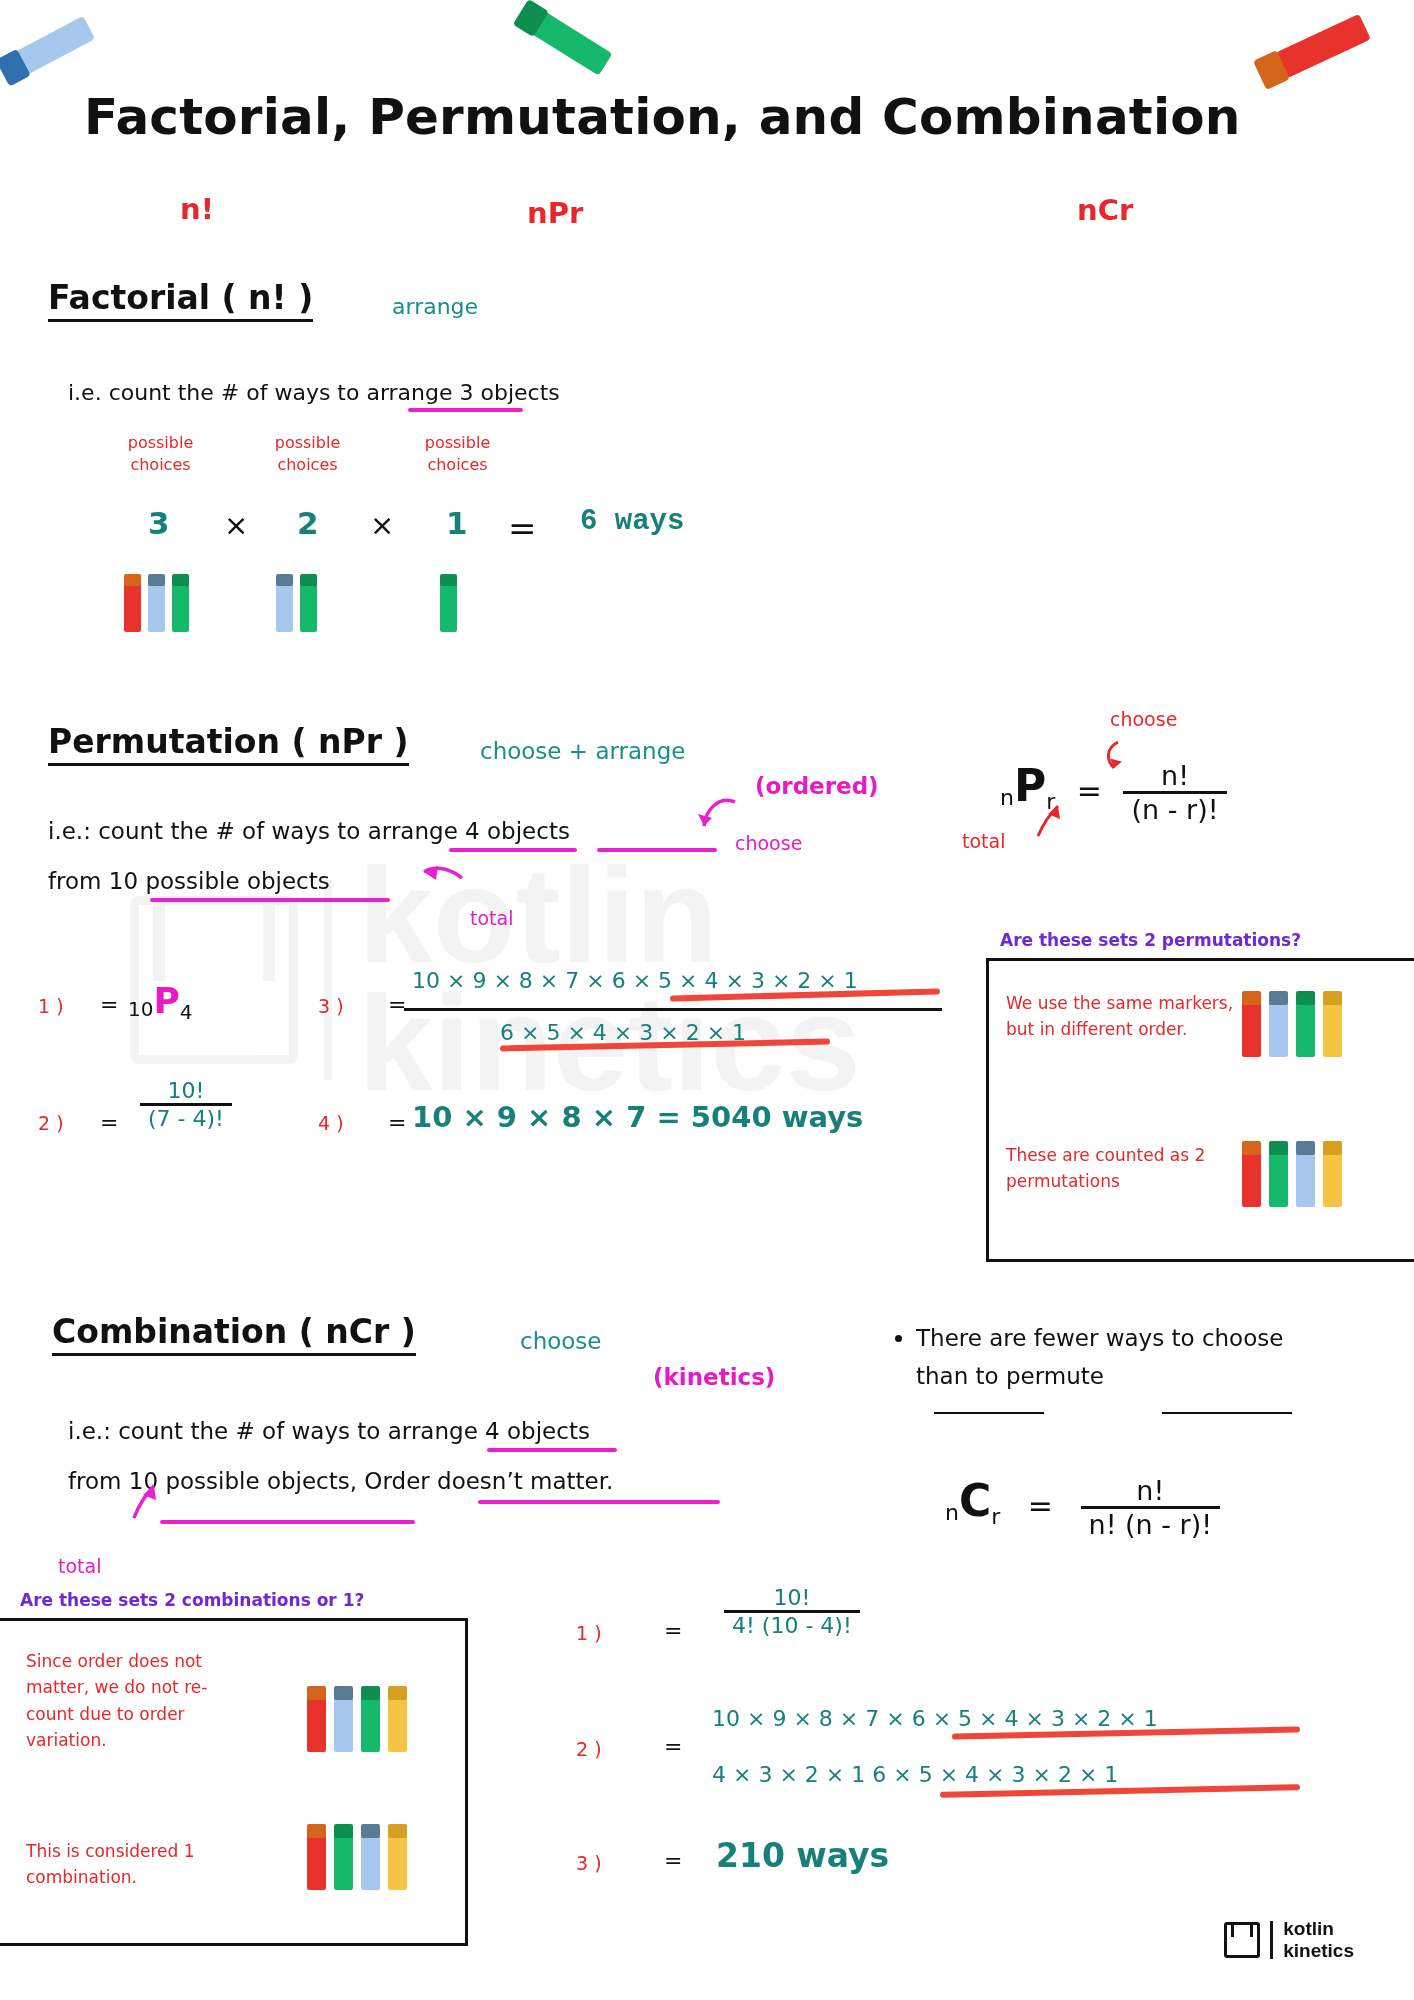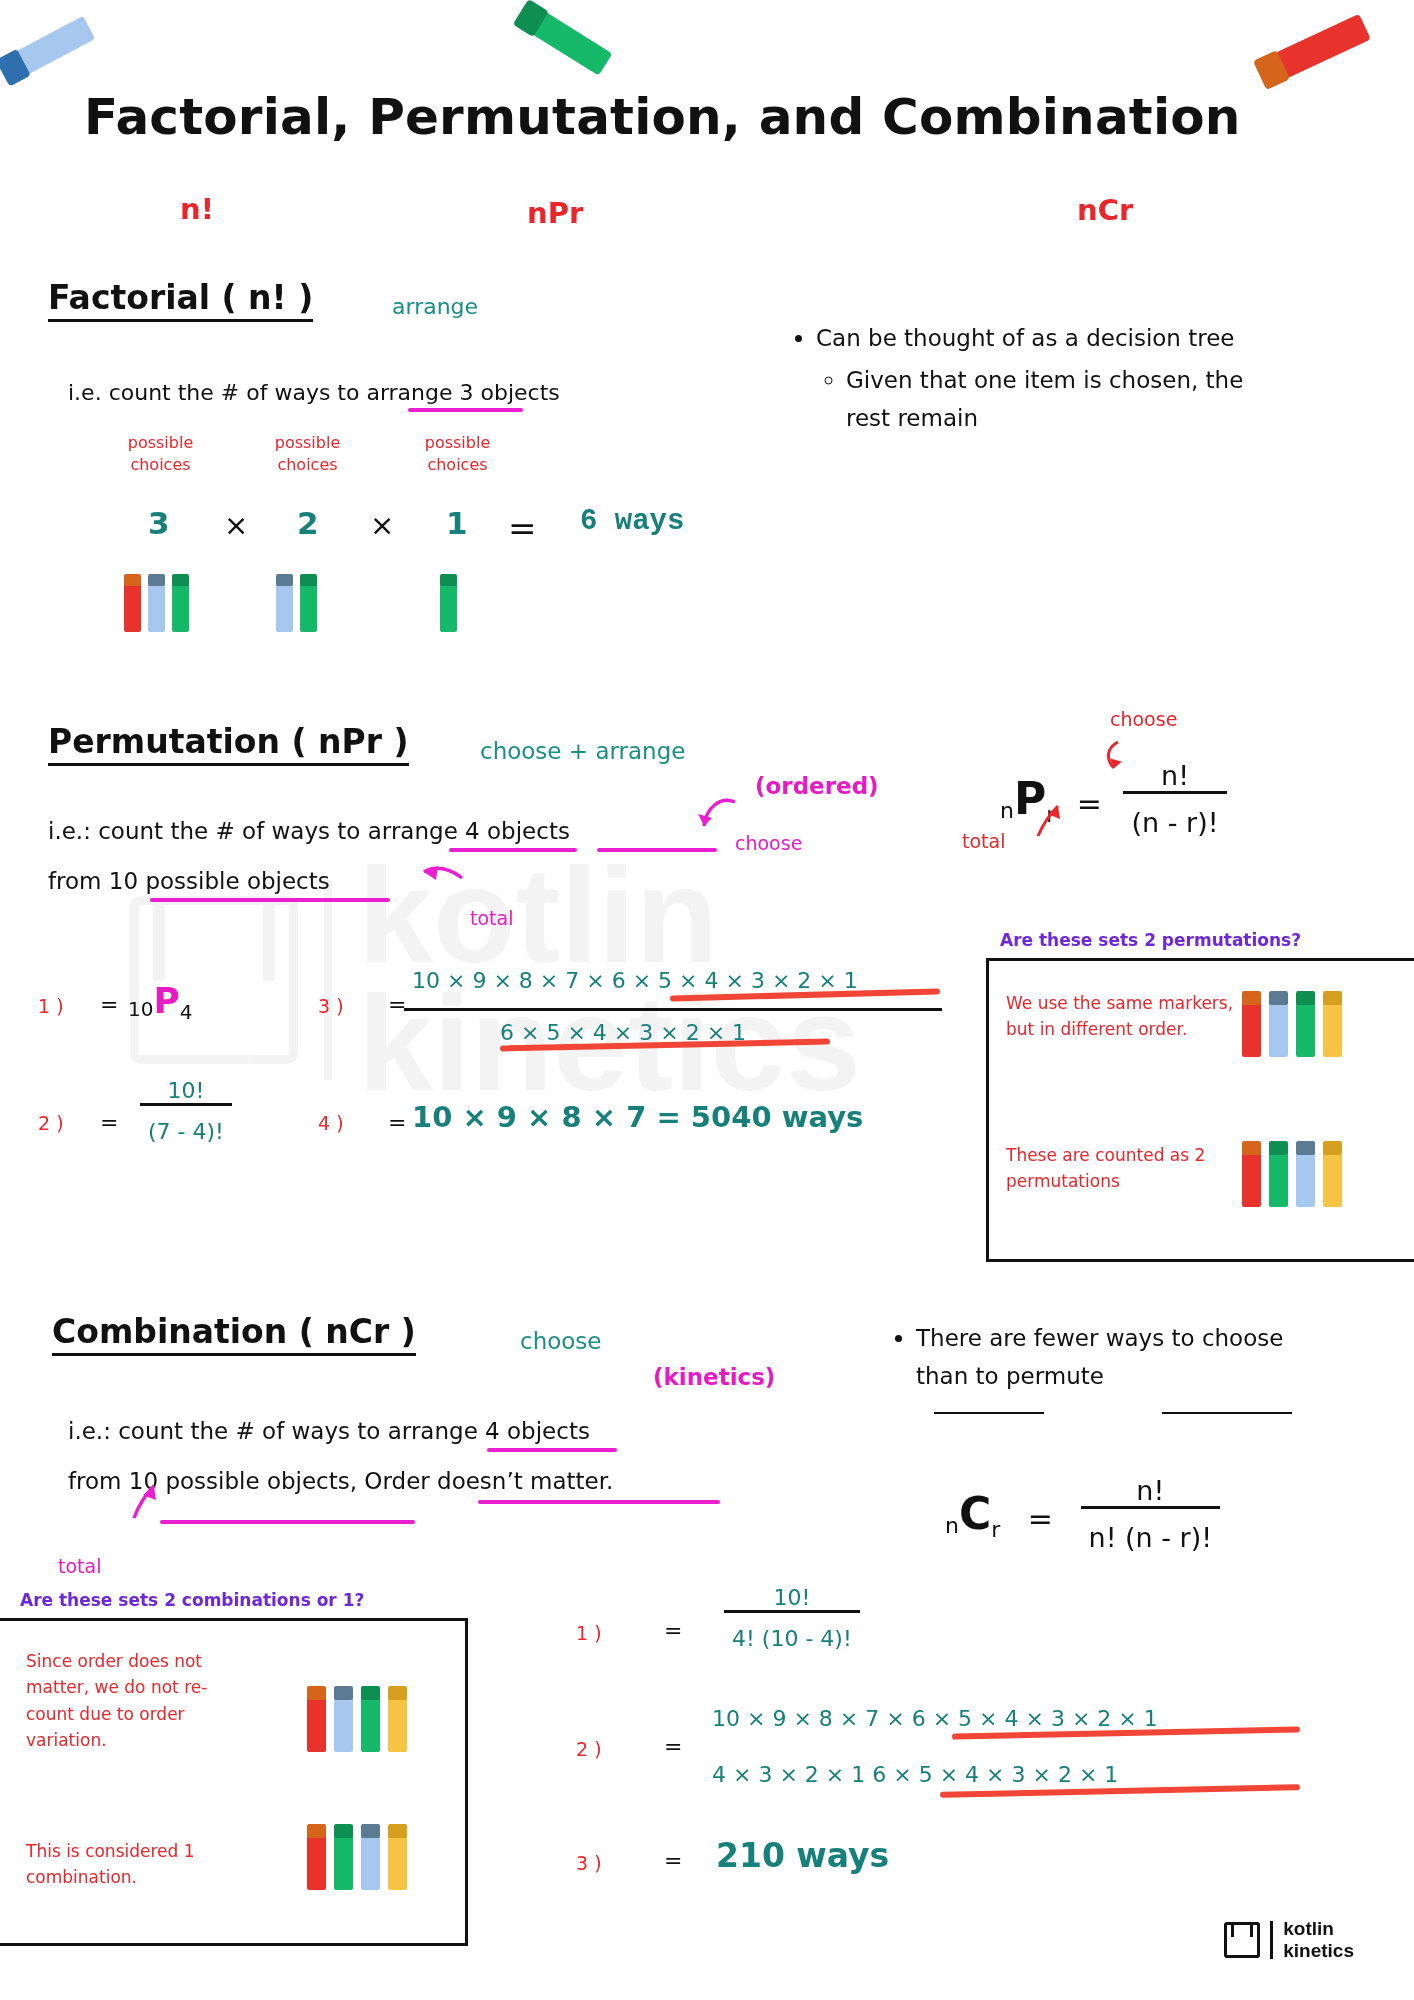--- a/index.html
+++ b/index.html
@@ -56,21 +56,21 @@
 
   .label-sm{position:absolute;font-size:19px;font-family:"DejaVu Sans",sans-serif;}
 
   .hl-mag{position:absolute;height:4px;background:#ea1fcf;border-radius:3px;}
   .hl-red{position:absolute;height:6px;background:#ef3b2c;border-radius:4px;opacity:.95;}
   .line-black{position:absolute;height:3px;background:#111;}
 
   .formula{position:absolute;font-family:"DejaVu Sans",sans-serif;color:#111;}
   .frac{display:inline-block;text-align:center;vertical-align:middle;}
   .frac .num{display:block;padding:0 8px;}
-  .frac .den{display:block;border-top:3px solid #111;padding:13px 8px;}
+  .frac .den{display:block;border-top:3px solid #111;padding:0 8px;}
 
   .box{position:absolute;border:3px solid #111;background:#fff;}
   .boxtitle{position:absolute;font-size:17px;color:#6d28d9;font-weight:700;font-family:"DejaVu Sans",sans-serif;}
   .boxtext{position:absolute;font-size:17px;color:#e8262b;line-height:1.55;font-family:"DejaVu Sans",sans-serif;}
 
   .stepnum{position:absolute;font-size:19px;color:#e8262b;font-family:"DejaVu Sans",sans-serif;}
   .mathline{position:absolute;font-size:22px;color:#17807a;font-family:"DejaVu Sans",sans-serif;white-space:nowrap;}
   .mathline.blk{color:#111;}
 
   .footer-logo{position:absolute;right:60px;bottom:38px;display:flex;align-items:center;gap:10px;}
@@ -149,28 +149,20 @@
     <rect x="4" y="10" width="17" height="52" rx="2" fill="#a7c8ee"></rect>
       <rect x="4" y="4" width="17" height="12" rx="2" fill="#5b7a93"></rect>
     <rect x="28" y="10" width="17" height="52" rx="2" fill="#16b86a"></rect>
       <rect x="28" y="4" width="17" height="12" rx="2" fill="#0f8e52"></rect>
   </svg>
   <svg style="position:absolute;left:436px;top:570px;" width="30" height="72" viewBox="0 0 30 72">
     <rect x="4" y="10" width="17" height="52" rx="2" fill="#16b86a"></rect>
       <rect x="4" y="4" width="17" height="12" rx="2" fill="#0f8e52"></rect>
   </svg>
 
-  <div class="bullets" style="left:790px;top:320px;width:470px;">
-    <ul>
-      <li>Can be thought of as a decision tree</li>
-      <ul>
-          <li>Given that one item is chosen, the rest remain</li>
-        </ul>
-    </ul>
-  </div>
 
   <div class="sec-head" style="left:48px;top:722px;">Permutation ( nPr )</div>
   <div class="label-sm teal" style="left:480px;top:738px;font-size:23px;">choose + arrange</div>
   <div class="label-sm magenta" style="left:755px;top:736px;font-size:23px;font-weight:700;">(ordered)</div>
 
   <div class="note" style="left:48px;top:818px;font-size:23px;">i.e.: count the # of ways to arrange 4 objects</div>
   <div class="note" style="left:48px;top:868px;font-size:23px;">from 10 possible objects</div>
   <div class="hl-mag" style="left:449px;top:848px;width:128px;"></div>
   <div class="hl-mag" style="left:597px;top:848px;width:120px;"></div>
   <div class="hl-mag" style="left:150px;top:898px;width:240px;"></div>

